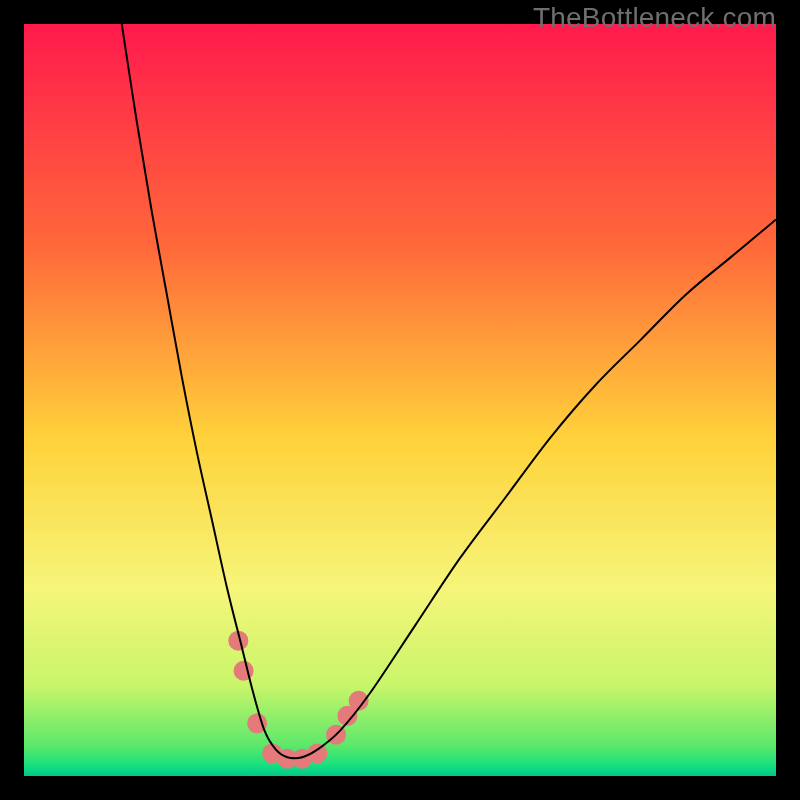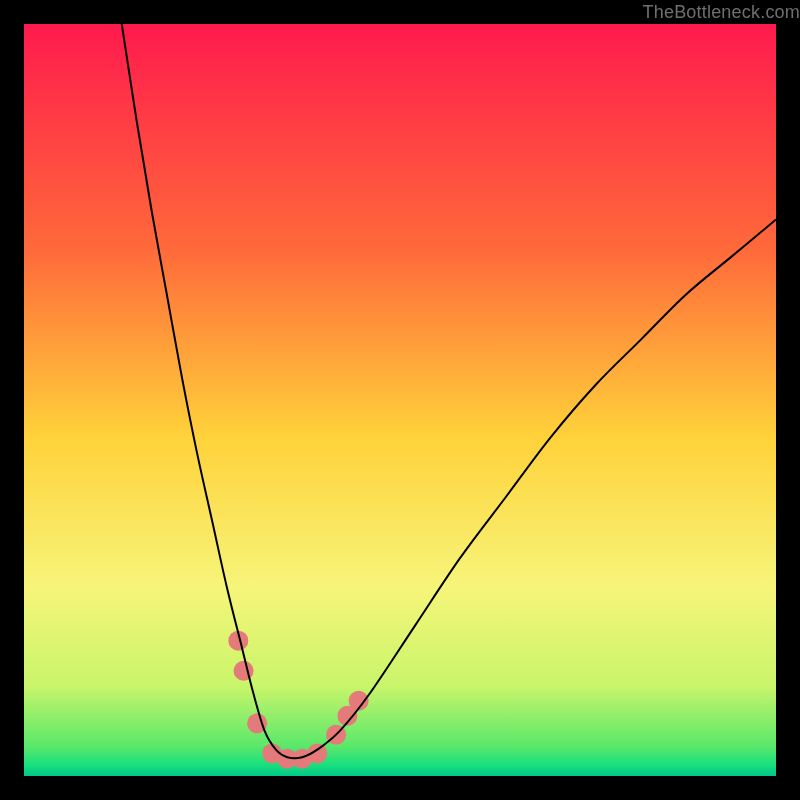--- a/index.html
+++ b/index.html
@@ -22,23 +22,23 @@
   .plot {
     position: absolute;
     left: 0;
     top: 0;
     width: 752px;
     height: 752px;
   }
   .watermark {
     position: absolute;
     top: 2px;
-    right: 0;
+    right: 24px;
     color: #6f6f6f;
-    font-size: 18px;
+    font-size: 28px;
     font-weight: 400;
     letter-spacing: 0.2px;
     user-select: none;
   }
 </style>
 </head>
 <body>
 
 <div class="frame">
   <svg class="plot" viewBox="0 0 752 752" preserveAspectRatio="none">

